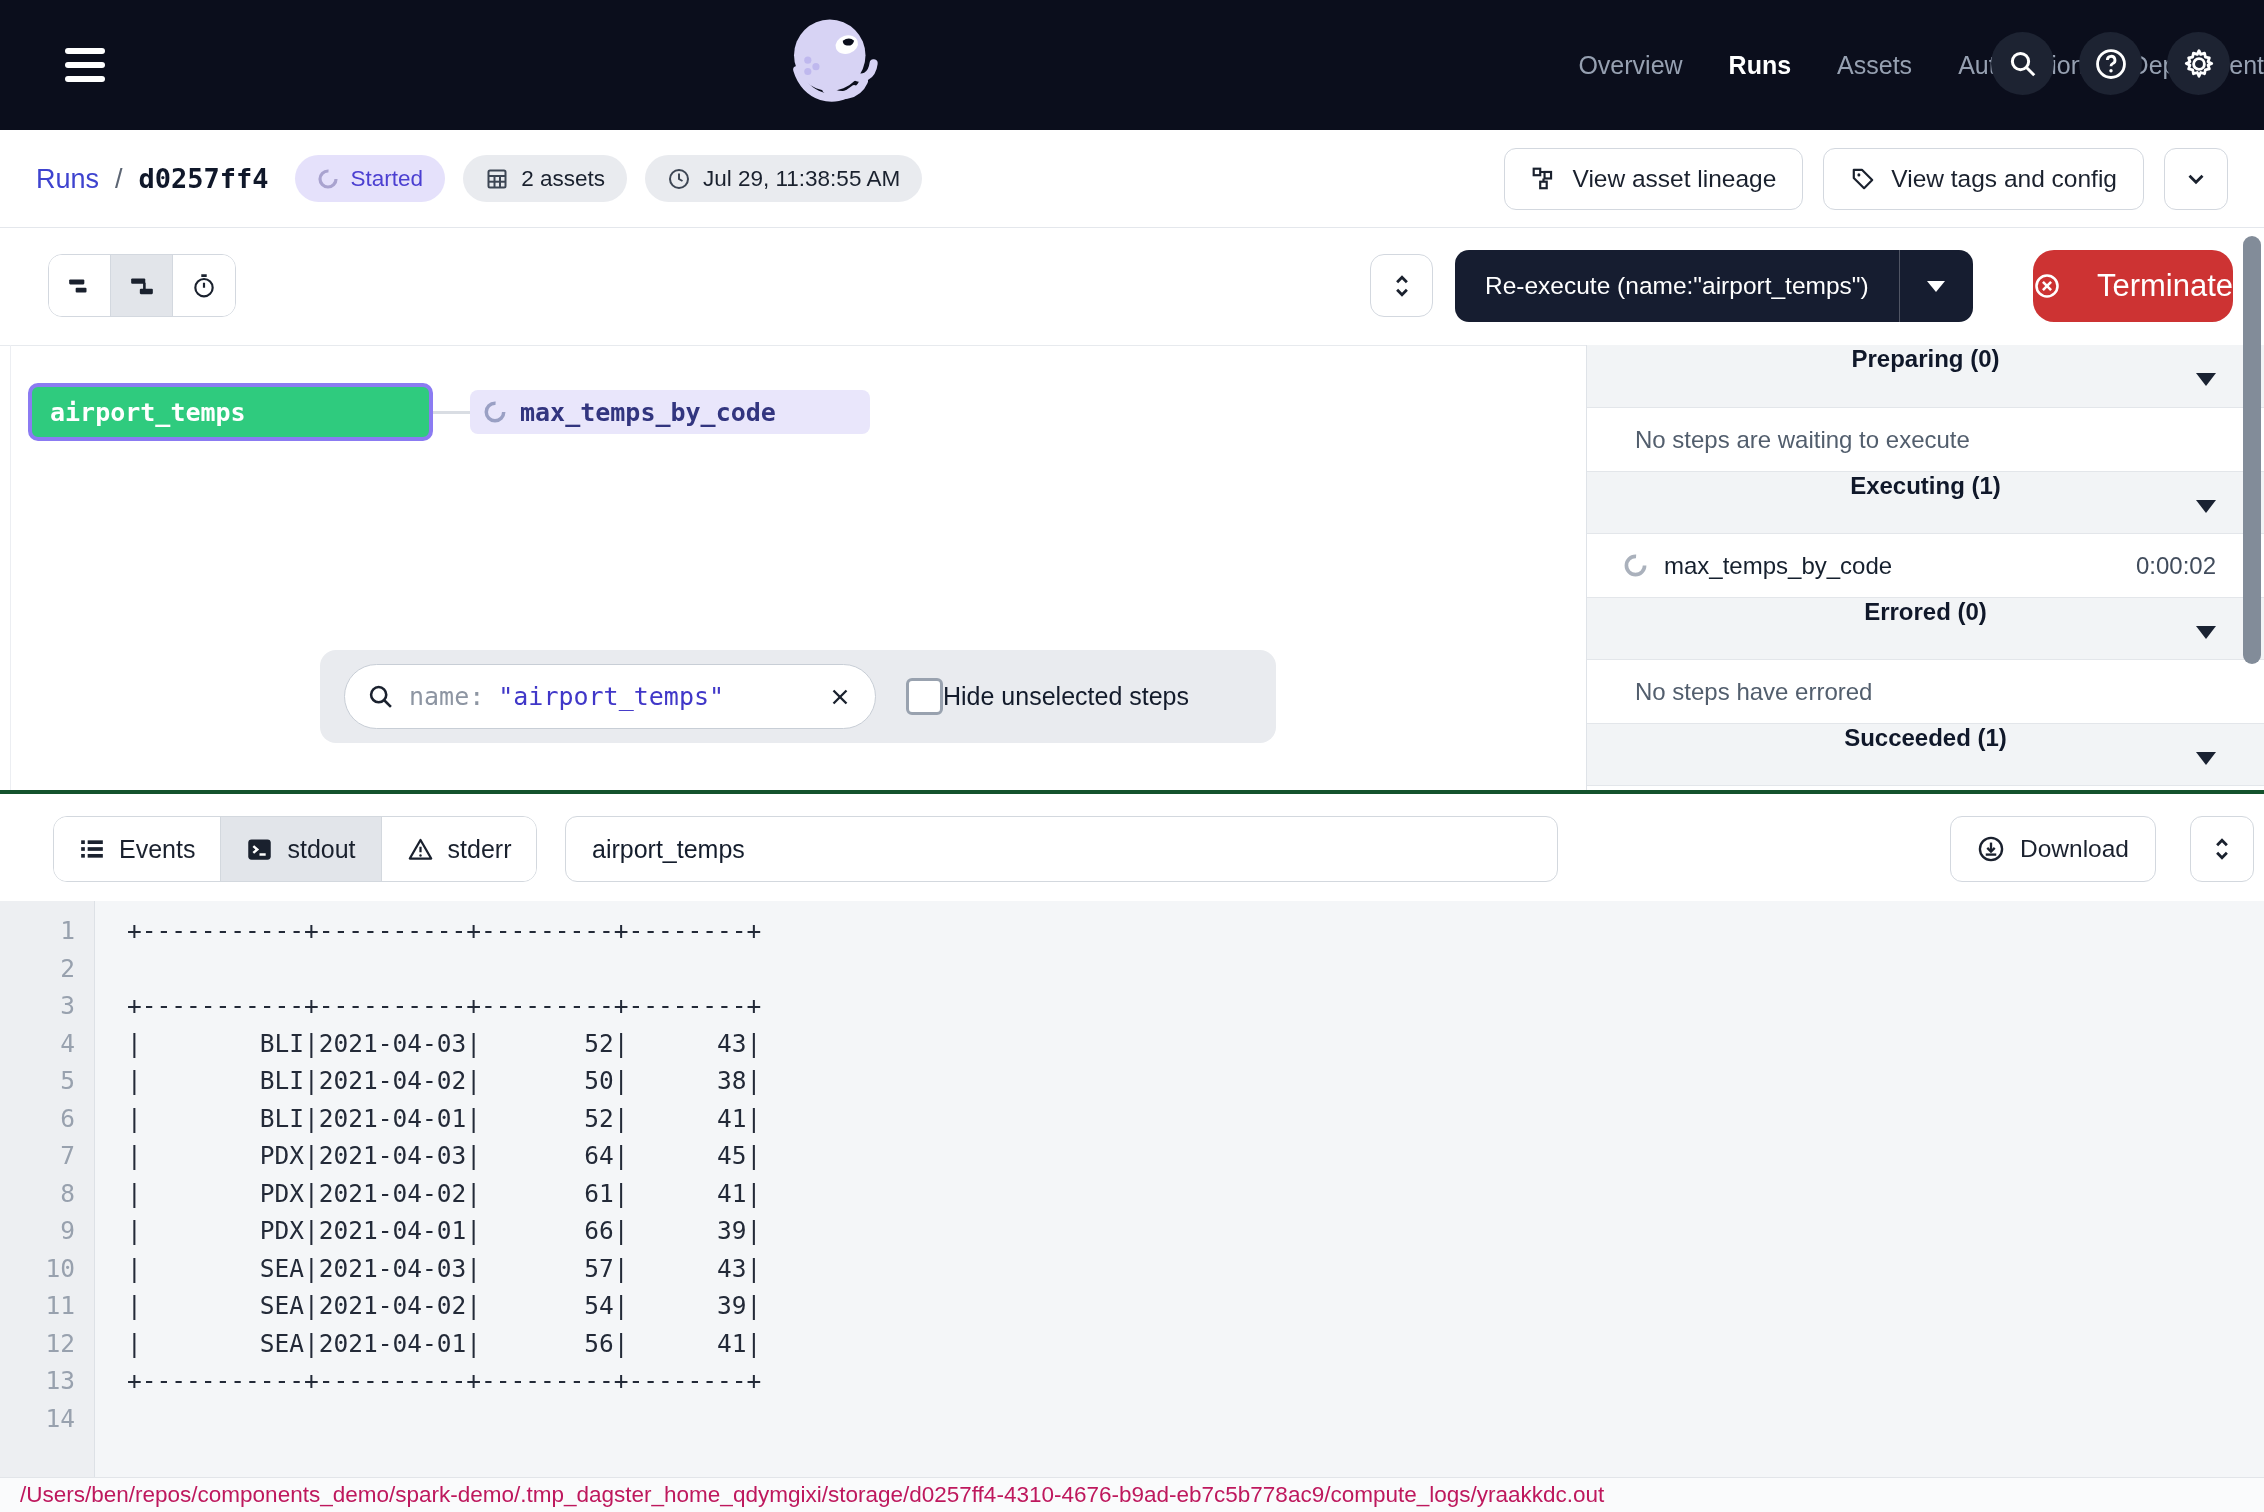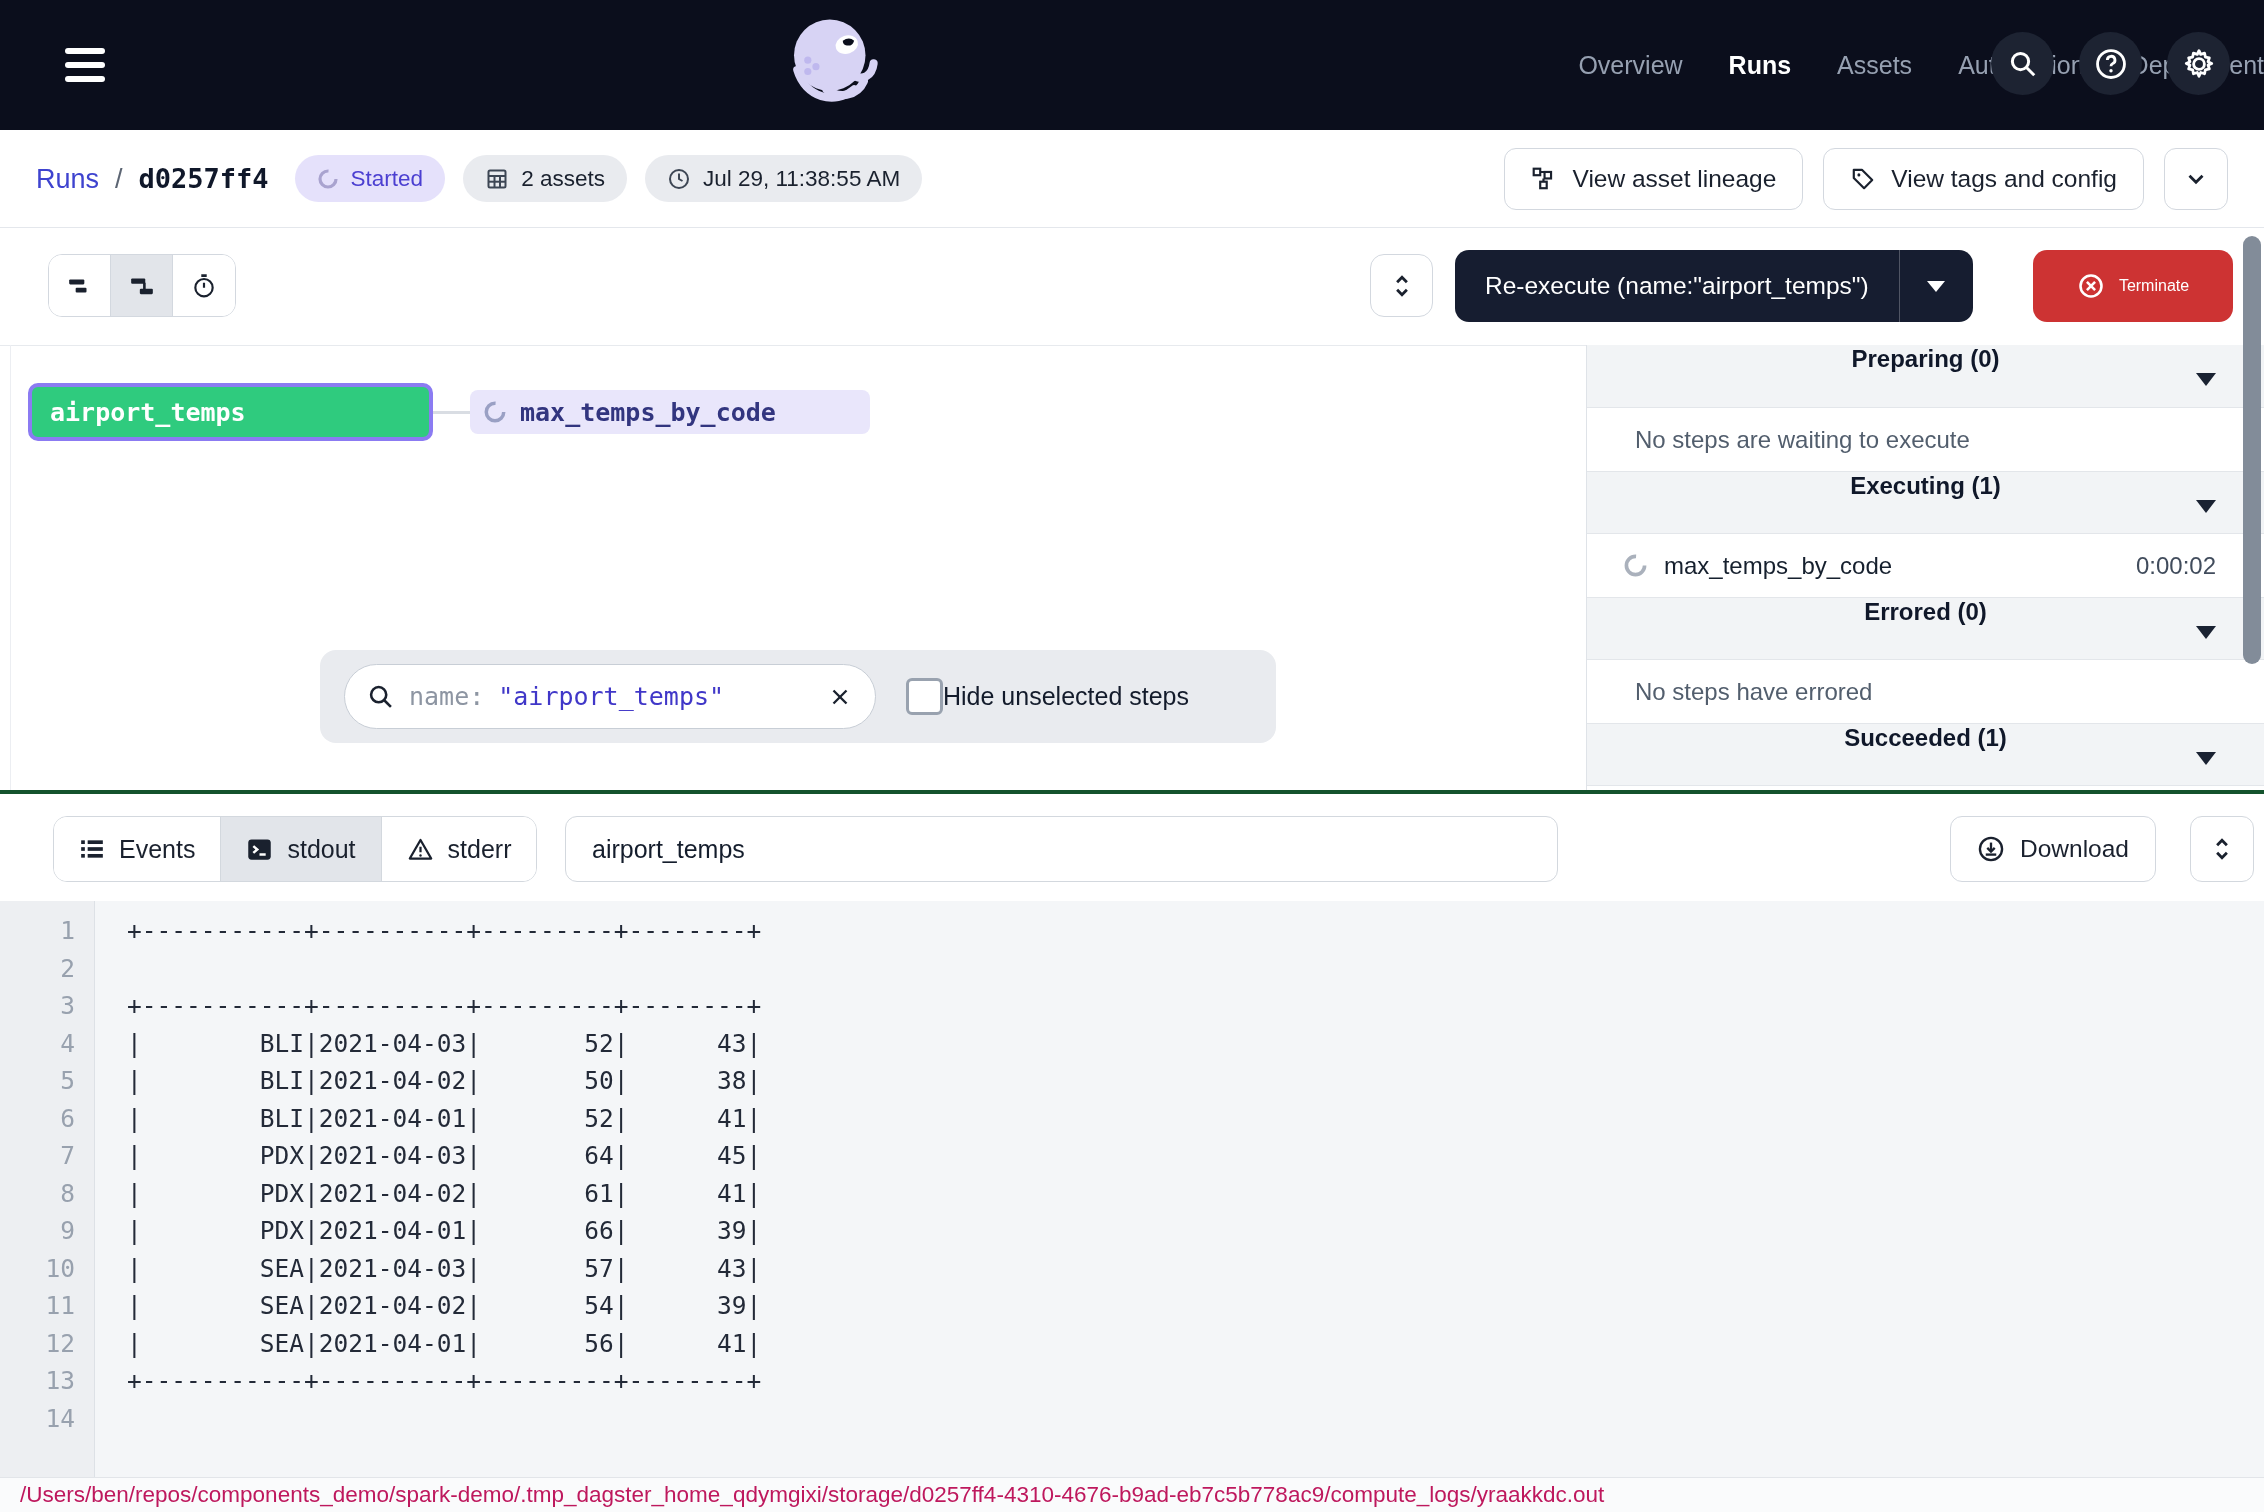--- a/index.html
+++ b/index.html
@@ -71,21 +71,21 @@
   .unfold-btn { position:absolute; left:1370px; top:26px; width:63px; height:63px; border:1px solid #d3d8df; border-radius:14px; background:#fff; display:flex; align-items:center; justify-content:center; color:#1a212e; cursor:pointer; }
   .reexec {
     position:absolute; left:1455px; top:22px; height:72px; background:#161d30; color:#fff;
     border-radius:14px; display:flex; align-items:stretch; cursor:pointer;
   }
   .reexec-main { display:flex; align-items:center; padding:0 30px; font-size:24.5px; }
   .reexec-caret { width:74px; border-left:1px solid rgba(255,255,255,0.25); display:flex; align-items:center; justify-content:center; cursor:pointer; }
   .caret-down-white { width:0; height:0; border-left:9px solid transparent; border-right:9px solid transparent; border-top:11px solid #ffffff; }
   .terminate {
     position:absolute; left:2033px; top:22px; width:200px; height:72px; background:#cd3333; color:#fff;
-    border:none; border-radius:14px; font-size:16px; display:flex; gap:14px; align-items:center; justify-content:center; cursor:pointer; font-family:inherit;
+    border:none; border-radius:21px; font-size:31px; display:flex; gap:14px; align-items:center; justify-content:space-between; cursor:pointer; font-family:inherit;
   }
   .canvas-divider { position:absolute; top:117px; left:0; right:0; height:1px; background:#e7eaee; }
   .canvas-left-line { position:absolute; left:10px; top:117px; bottom:0; width:1px; background:#eceef2; }
 
   .node-green {
     position:absolute; left:28px; top:155px; width:405px; height:58px;
     background:#2fcb7e; border:4px solid #8b7bf2; border-radius:10px;
     color:#fff; font-size:25px; font-weight:700; display:flex; align-items:center; padding:0 18px; cursor:pointer;
   }
   .edge { position:absolute; left:433px; top:183px; width:37px; height:3px; background:#d9dde3; }

